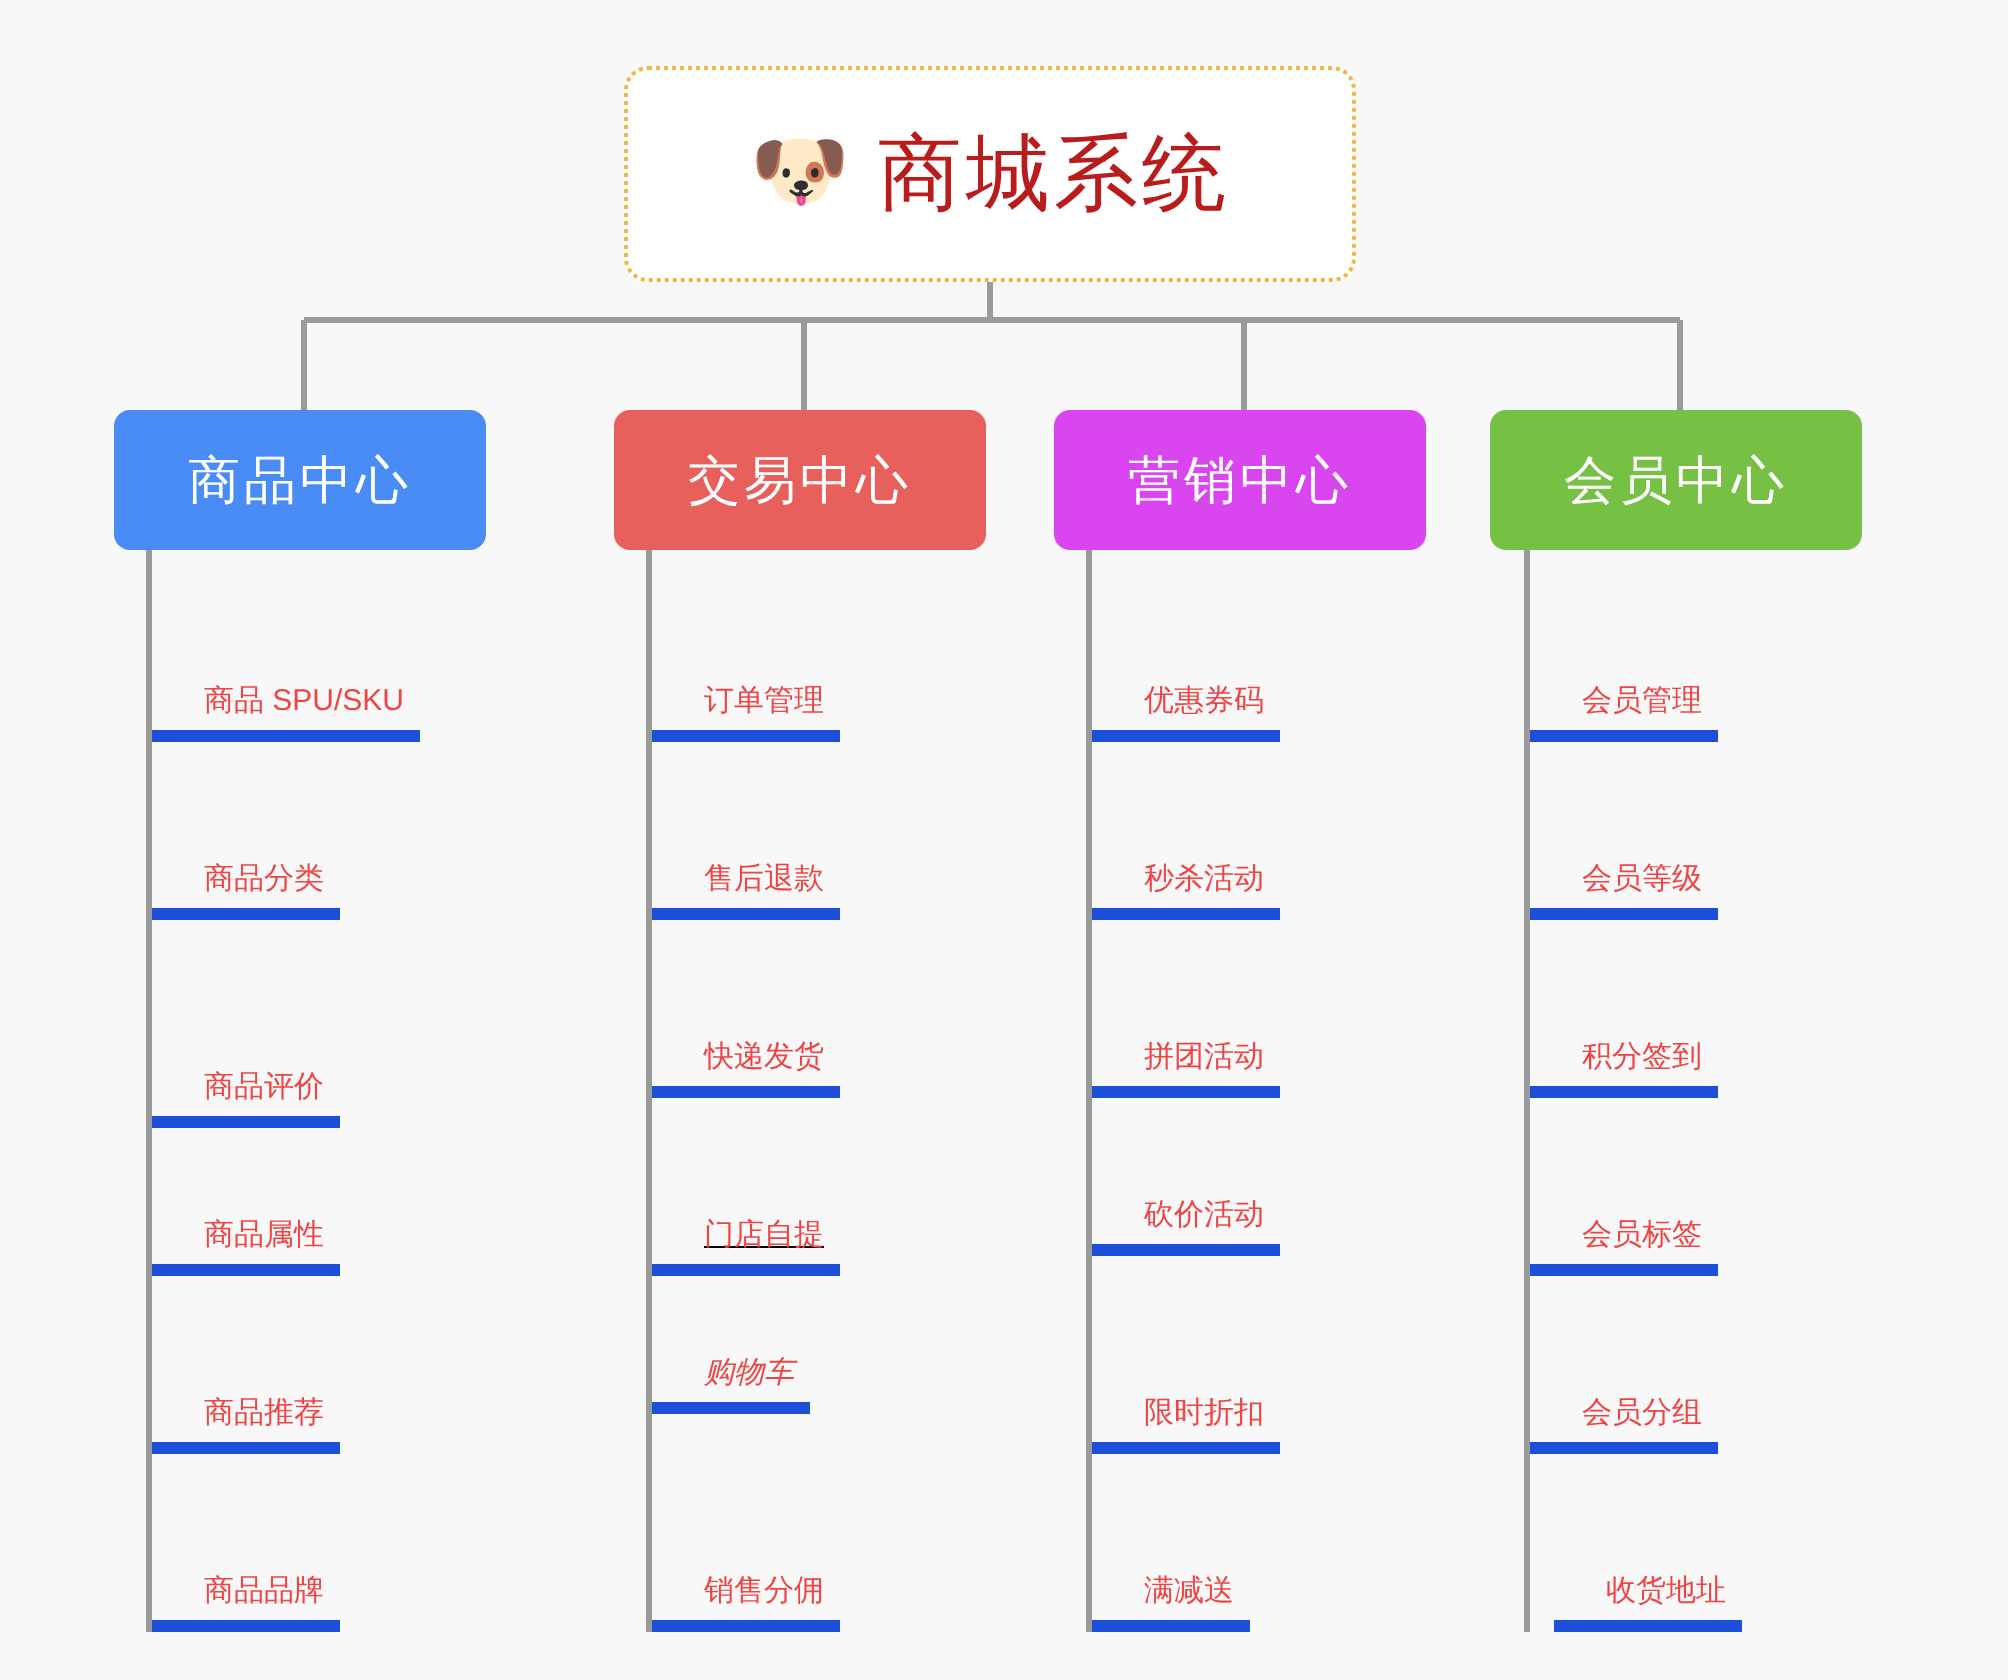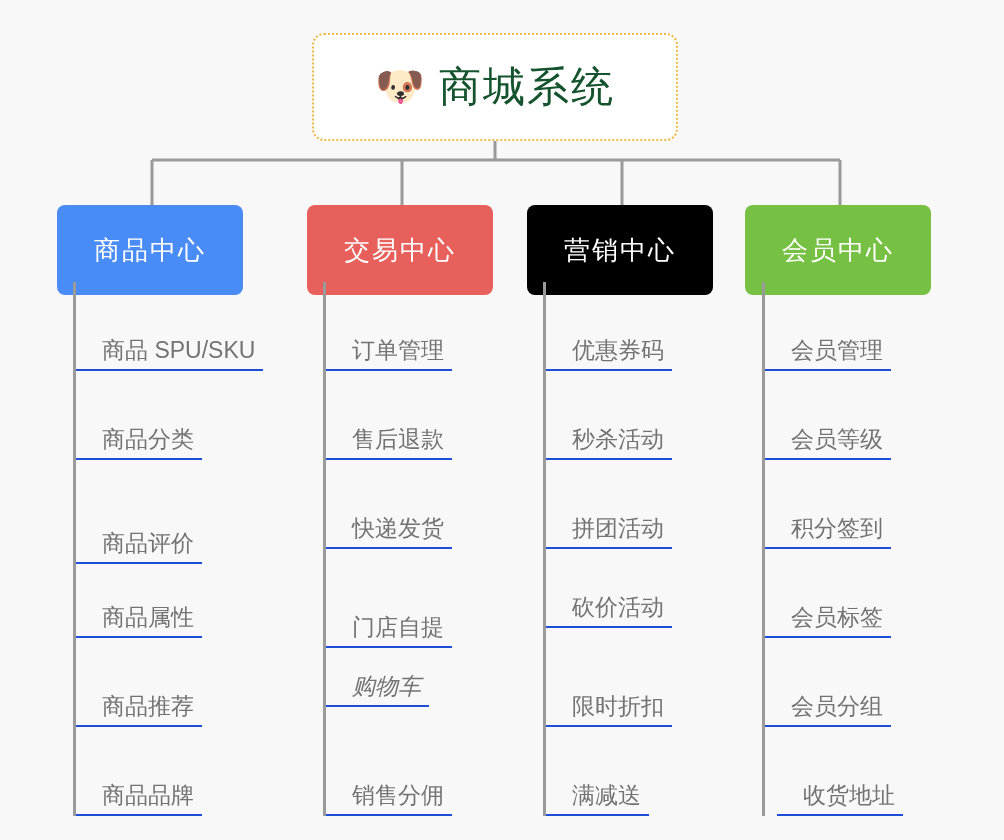--- a/index.html
+++ b/index.html
@@ -44,30 +44,30 @@
     gap: 14px;
   }
   .root-emoji {
     font-size: 40px;
     line-height: 1;
     display: block;
     transform: translateY(-1px);
   }
   .root-title {
     font-size: 42px;
-    color: #14532d;
+    color: #b91c1c;
     letter-spacing: 2px;
     line-height: 1;
     white-space: nowrap;
   }
 
   
   .branch-box {
     position: absolute;
-    height: 90px;
+    height: 70px;
     border-radius: 8px;
     display: flex;
     align-items: center;
     justify-content: center;
     color: #ffffff;
     font-size: 26px;
     letter-spacing: 2px;
     white-space: nowrap;
   }
 
@@ -87,25 +87,25 @@
     position: absolute;
     left: 3px;
     height: 89px;
     box-sizing: border-box;
     display: flex;
     align-items: flex-end;
   }
   .leaf-label {
     display: inline-block;
     padding: 0 8px 6px 26px;
-    font-size: 23px;
-    color: #737373;
+    font-size: 15px;
+    color: #ef4444;
     line-height: 1.1;
     white-space: nowrap;
-    border-bottom: 2px solid #1d4ed8;
+    border-bottom: 6px solid #1d4ed8;
   }
 </style>
 </head>
 <body>
 
 <div id="canvas">
 
   <svg id="wires" viewBox="0 0 1004 840" xmlns="http://www.w3.org/2000/svg">
       <line x1="495" y1="141" x2="495" y2="160" stroke="#9a9a9a" stroke-width="3"></line>
       <line x1="152" y1="160" x2="840" y2="160" stroke="#9a9a9a" stroke-width="3"></line>
@@ -156,31 +156,31 @@
         <div class="leaf-spine" style="height: 534px;"></div>
         <div class="leaf-item" style="top: 0px;">
           <span class="leaf-label">订单管理</span>
         </div>
         <div class="leaf-item" style="top: 89px;">
           <span class="leaf-label">售后退款</span>
         </div>
         <div class="leaf-item" style="top: 178px;">
           <span class="leaf-label">快递发货</span>
         </div>
-        <div class="leaf-item" style="top: 277px;">
+        <div class="leaf-item" style="top: 267px; text-decoration: underline;">
           <span class="leaf-label">门店自提</span>
         </div>
         <div class="leaf-item" style="top: 336px; font-style: italic;">
           <span class="leaf-label">购物车</span>
         </div>
         <div class="leaf-item" style="top: 445px;">
           <span class="leaf-label">销售分佣</span>
         </div>
       </div>
-      <div class="branch-box" style="left: 527px; top: 205px; width: 186px; background: #000000;">
+      <div class="branch-box" style="left: 527px; top: 205px; width: 186px; background: #d946ef;">
         <span>营销中心</span>
       </div>
       <div class="leaf-column" style="left: 543px; height: 534px;">
         <div class="leaf-spine" style="height: 534px;"></div>
         <div class="leaf-item" style="top: 0px;">
           <span class="leaf-label">优惠券码</span>
         </div>
         <div class="leaf-item" style="top: 89px;">
           <span class="leaf-label">秒杀活动</span>
         </div>

